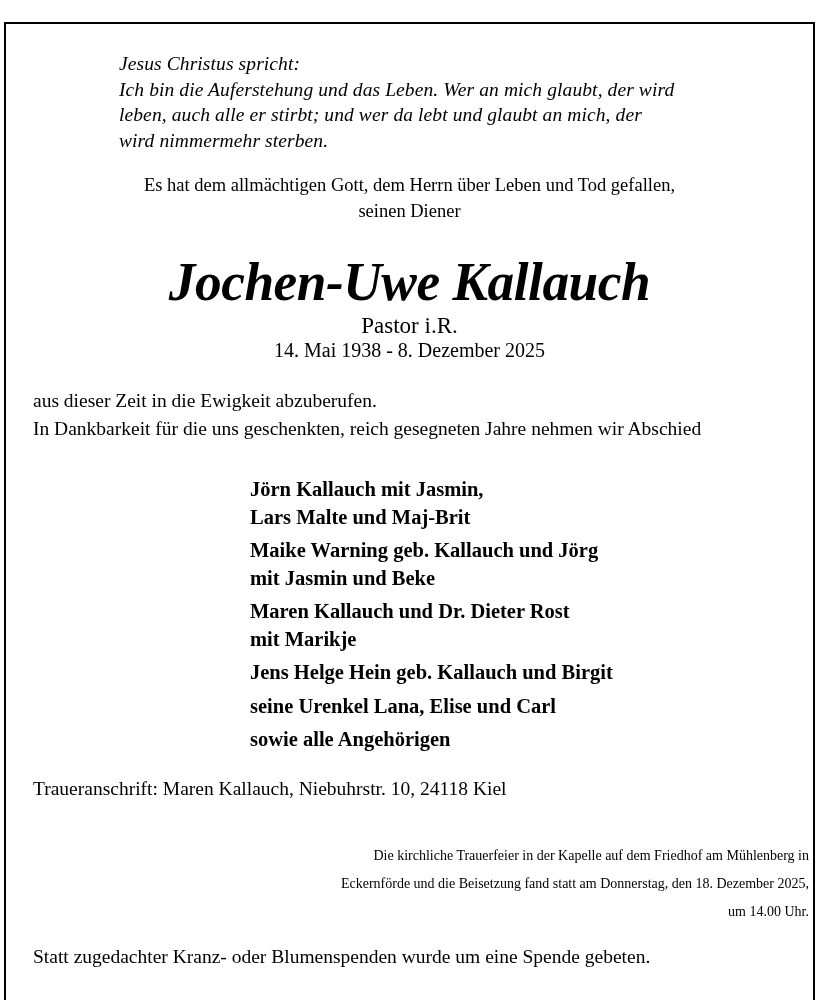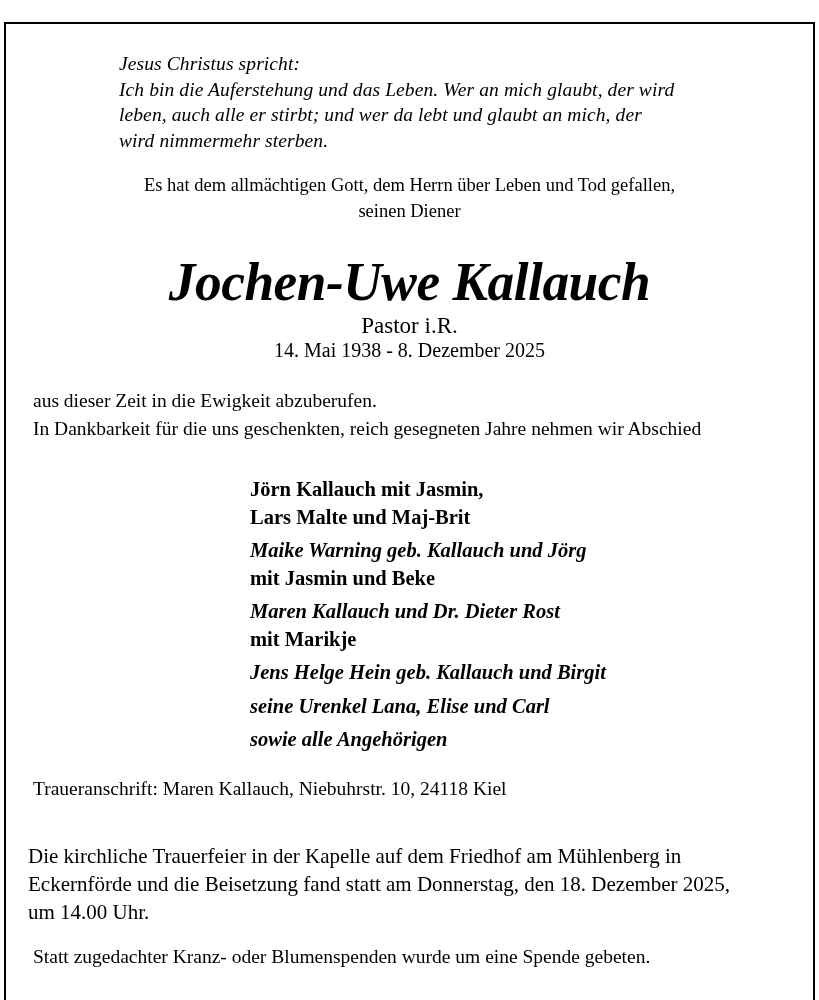--- a/index.html
+++ b/index.html
@@ -113,41 +113,41 @@
     width: 520px;
     font-weight: bold;
     font-size: 20.5px;
   }
   .survivor-line {
     white-space: nowrap;
     line-height: 27.5px;
   }
   .survivor-line.gap {
     margin-top: 6px;
-    font-style: italic;
   }
 
   
   .address {
     position: absolute;
     left: 27px;
     top: 752px;
     font-size: 19.5px;
     line-height: 26px;
     white-space: nowrap;
   }
 
   
   .service {
     position: absolute;
-    left: 22px;
+    left: 43px;
     top: 818px;
     width: 760px;
-    font-size: 21px;
+    font-size: 14px;
     line-height: 28px;
+    text-align: right;
   }
   .service-line { white-space: nowrap; }
 
   
   .donation {
     position: absolute;
     left: 27px;
     top: 920px;
     font-size: 19.5px;
     line-height: 26px;

